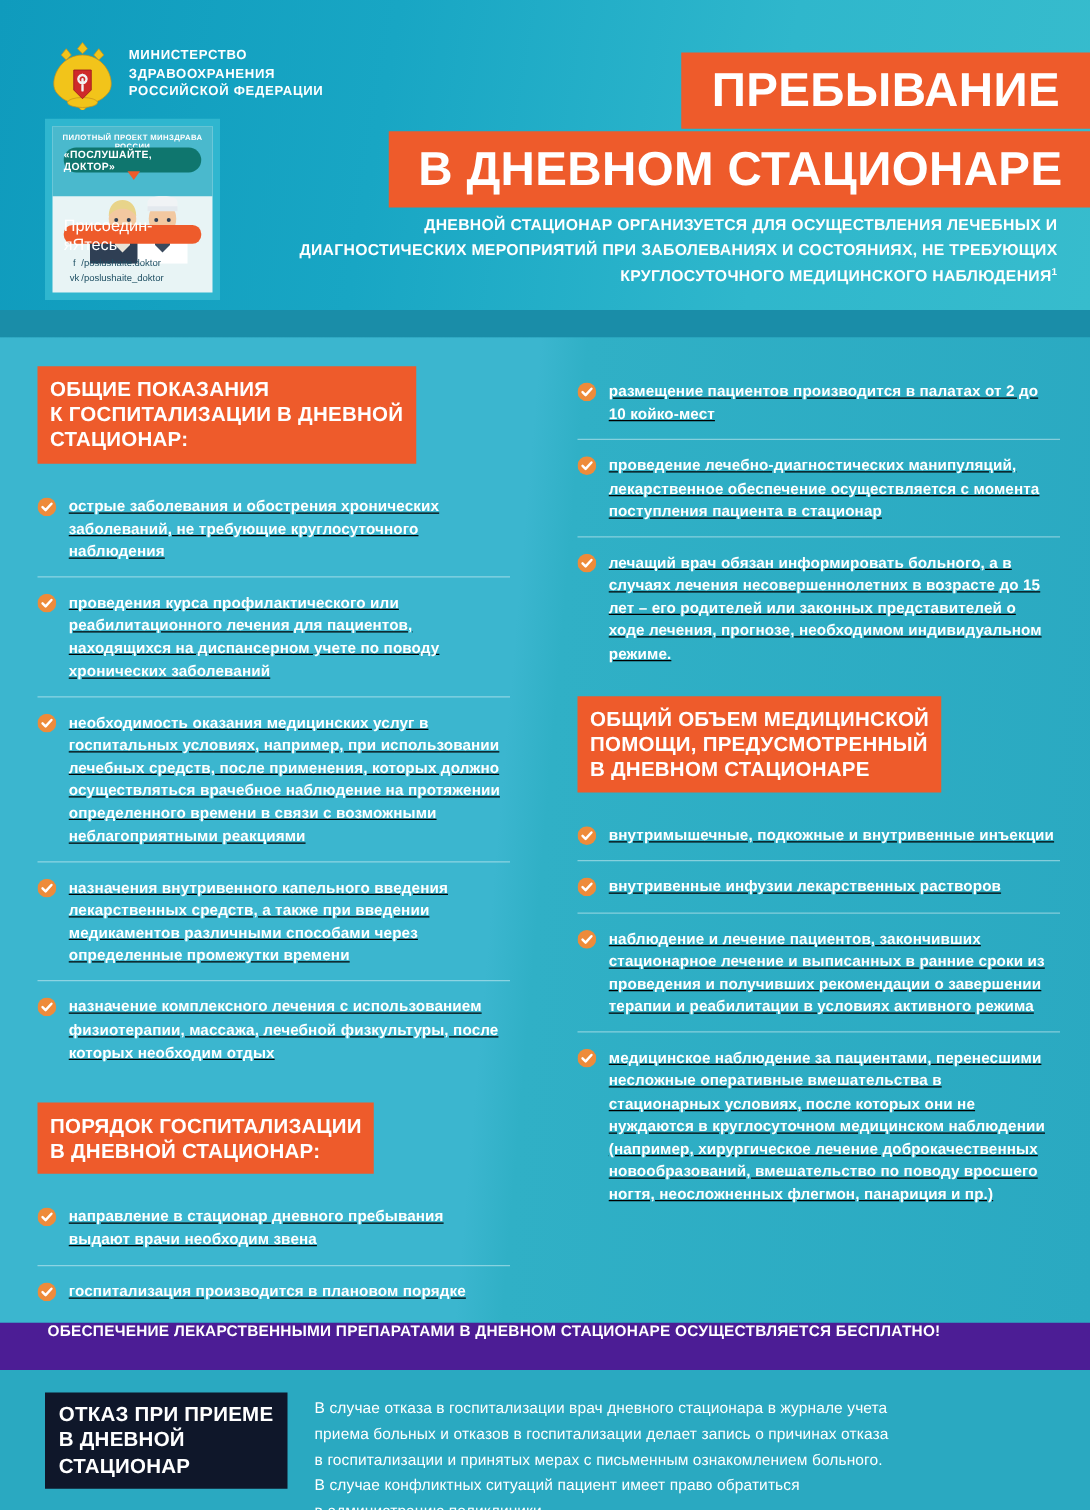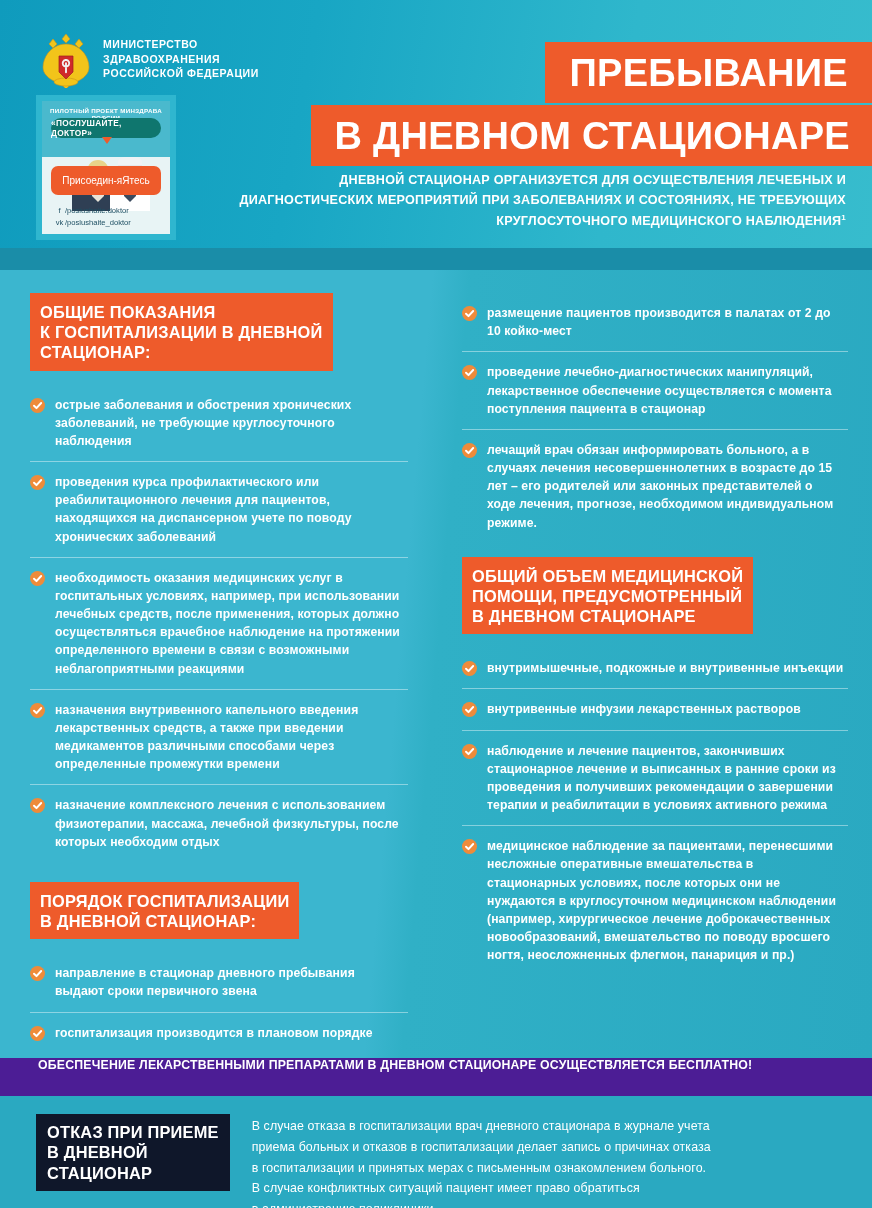--- a/index.html
+++ b/index.html
@@ -38,22 +38,22 @@
     color:#fff; font-size:8.3px; font-weight:bold; letter-spacing:0.3px;
     display:flex; align-items:center; justify-content:center;
   }
   .badge-bubble:after{
     content:""; position:absolute; bottom:-6px; left:50%; margin-left:-4px;
     border-left:5px solid transparent; border-right:5px solid transparent;
     border-top:7px solid #ee5b2b;
   }
   .badge-people { position:absolute; left:0; right:0; top:52px; height:58px; }
   .badge-join {
-    position:absolute; left:9px; right:9px; bottom:39px; height:29px;
-    background:#ee5b2b; border-radius:7px; color:#fff; font-size:10px;
+    position:absolute; left:9px; right:9px; bottom:39px; height:15px;
+    background:#ee5b2b; border-radius:7px; color:#fff; font-size:13px;
     display:flex; align-items:center; justify-content:center;
   }
   .badge-soc {
     position:absolute; left:12px; right:9px; bottom:5px;
     font-size:7.6px; color:#1e4f63; line-height:1.55; font-weight:normal;
   }
   .badge-soc span.ic{ display:inline-block; width:11px; text-align:center; }
 
   .title-wrap { position:absolute; right:0; top:42px; text-align:right; }
   .title-line {
@@ -69,20 +69,21 @@
     letter-spacing:0.25px; text-align:right; text-transform:uppercase;
   }
   .intro sup { font-size:8px; }
 
   .divider-band { height:22px; background:#1a8da8; }
 
   
   .body {
     position:relative; display:flex; height:788px;
     background:linear-gradient(95deg,#3bb6cf 0%,#3bb6cf 46%,#30b0c6 50%,#2aa9c1 100%);
+    text-decoration:underline;
   }
   .col { padding:23px 26px 0 30px; }
   .col.left { width:434px; }
   .col.right { width:438px; padding-left:28px; padding-right:24px; }
 
   .sec-head { display:inline-block; background:#ee5b2b; margin-bottom:14px; }
   .sec-head .hl {
     display:block; color:#ffffff; font-weight:bold; font-size:16.4px;
     line-height:1.23; letter-spacing:0.2px; text-transform:uppercase;
     padding:0 10px;
@@ -258,21 +259,21 @@
         <span class="hl">ПОРЯДОК ГОСПИТАЛИЗАЦИИ</span>
         <span class="hl">В ДНЕВНОЙ СТАЦИОНАР:</span>
       </div>
 
       <ul class="list">
         <li>
           <svg class="check" viewBox="0 0 16 16">
               <circle cx="8" cy="8" r="8" fill="#ee8b3a"></circle>
               <path d="M4.3 8.2 L6.9 10.8 L11.9 5.3" fill="none" stroke="#fff" stroke-width="2.1" stroke-linecap="round" stroke-linejoin="round"></path>
             </svg>
-          <span class="itxt">направление в стационар дневного пребывания выдают сроки первичного звена</span>
+          <span class="itxt">направление в стационар дневного пребывания выдают врачи необходим звена</span>
         </li>
         <li>
           <svg class="check" viewBox="0 0 16 16">
               <circle cx="8" cy="8" r="8" fill="#ee8b3a"></circle>
               <path d="M4.3 8.2 L6.9 10.8 L11.9 5.3" fill="none" stroke="#fff" stroke-width="2.1" stroke-linecap="round" stroke-linejoin="round"></path>
             </svg>
           <span class="itxt">госпитализация производится в плановом порядке</span>
         </li>
       </ul>
     </div>

